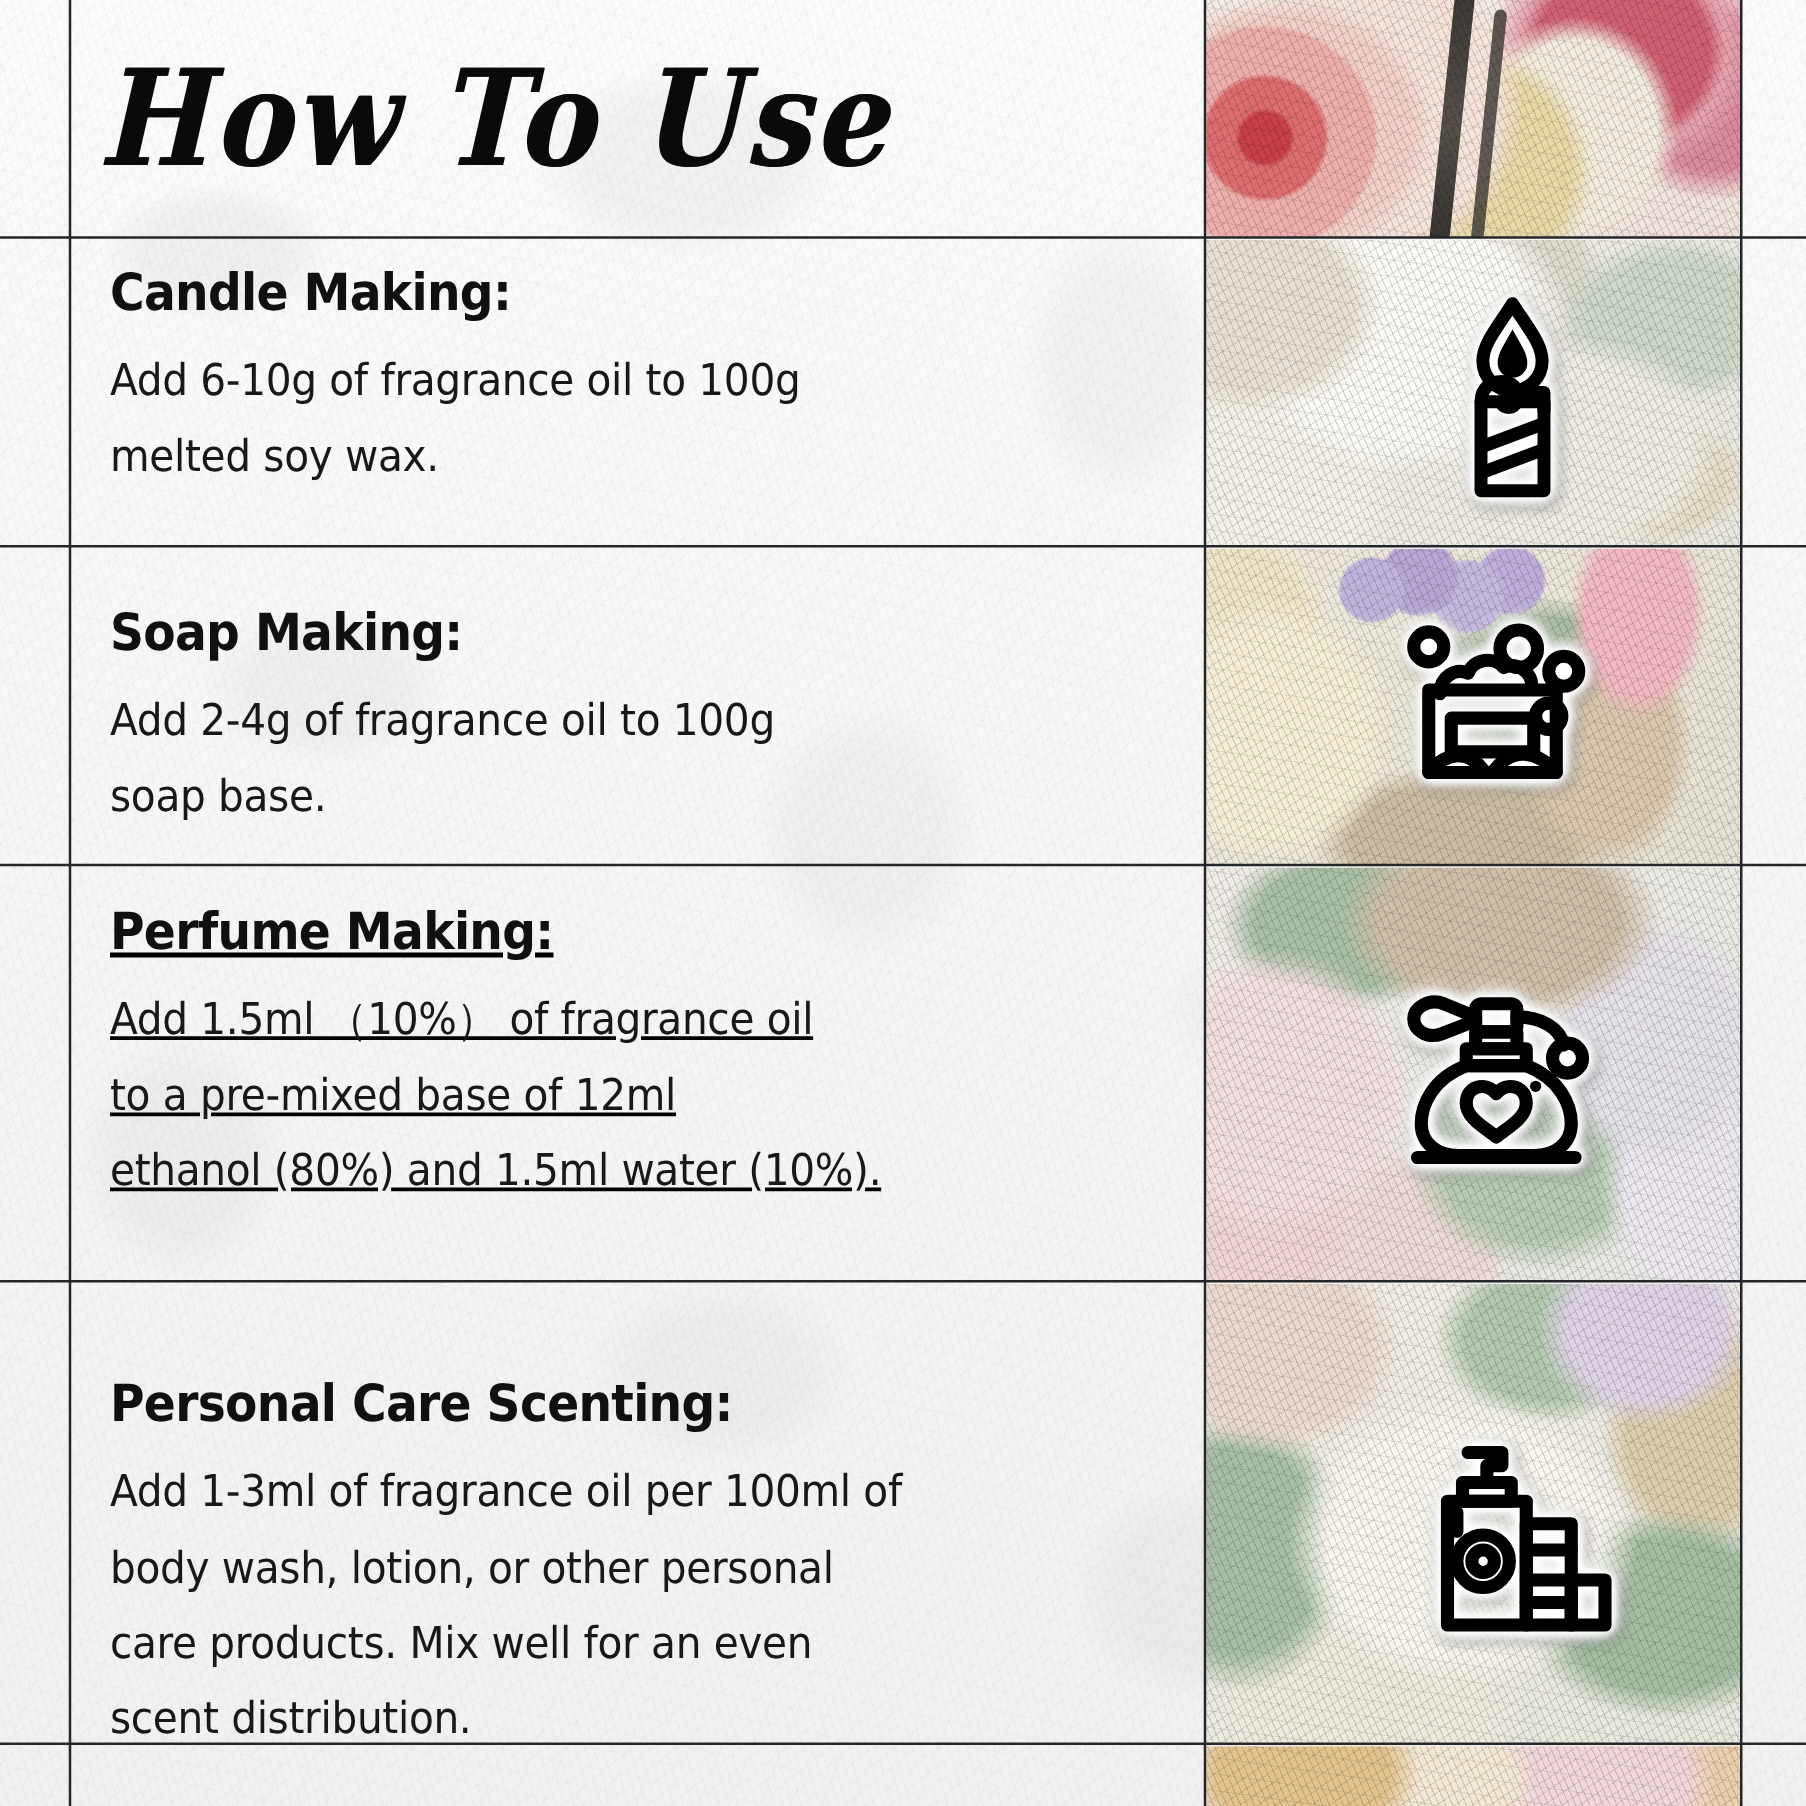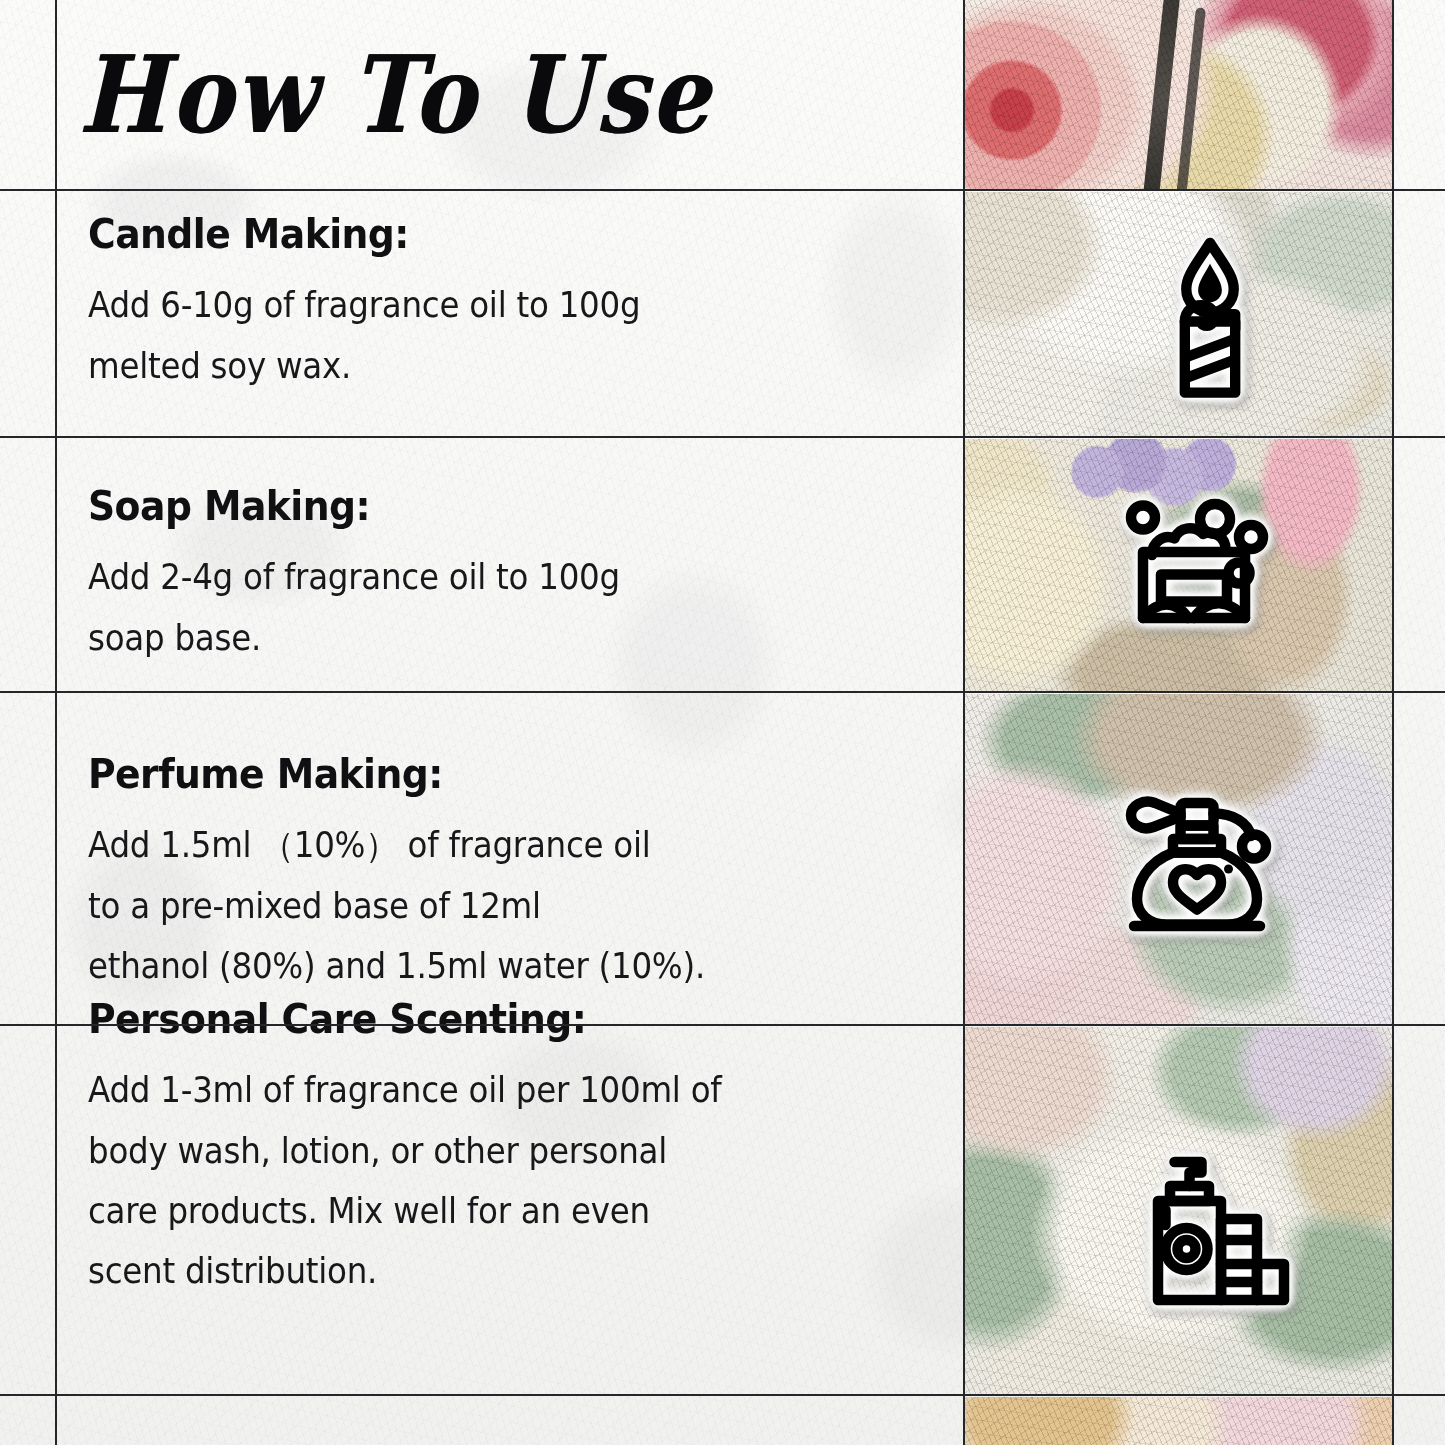--- a/index.html
+++ b/index.html
@@ -351,28 +351,28 @@
     <div class="row-body">Add 6-10g of fragrance oil to 100g
 melted soy wax.</div>
   </div>
 
   <div class="row" style="top:460px;margin-top:25px;">
     <div class="row-heading">Soap Making:</div>
     <div class="row-body">Add 2-4g of fragrance oil to 100g
 soap base.</div>
   </div>
 
-  <div class="row" style="top:753px;">
+  <div class="row" style="top:724px;text-decoration:underline;">
     <div class="row-heading">Perfume Making:</div>
     <div class="row-body">Add 1.5ml （10%） of fragrance oil
 to a pre-mixed base of 12ml
 ethanol (80%) and 1.5ml water (10%).</div>
   </div>
 
-  <div class="row" style="top:998px;">
+  <div class="row" style="top:1102px;">
     <div class="row-heading">Personal Care Scenting:</div>
     <div class="row-body">Add 1-3ml of fragrance oil per 100ml of
 body wash, lotion, or other personal
 care products. Mix well for an even
 scent distribution.</div>
   </div>
 
   <div class="hline" style="top:189px;"></div>
   <div class="hline" style="top:436px;"></div>
   <div class="hline" style="top:691px;"></div>

